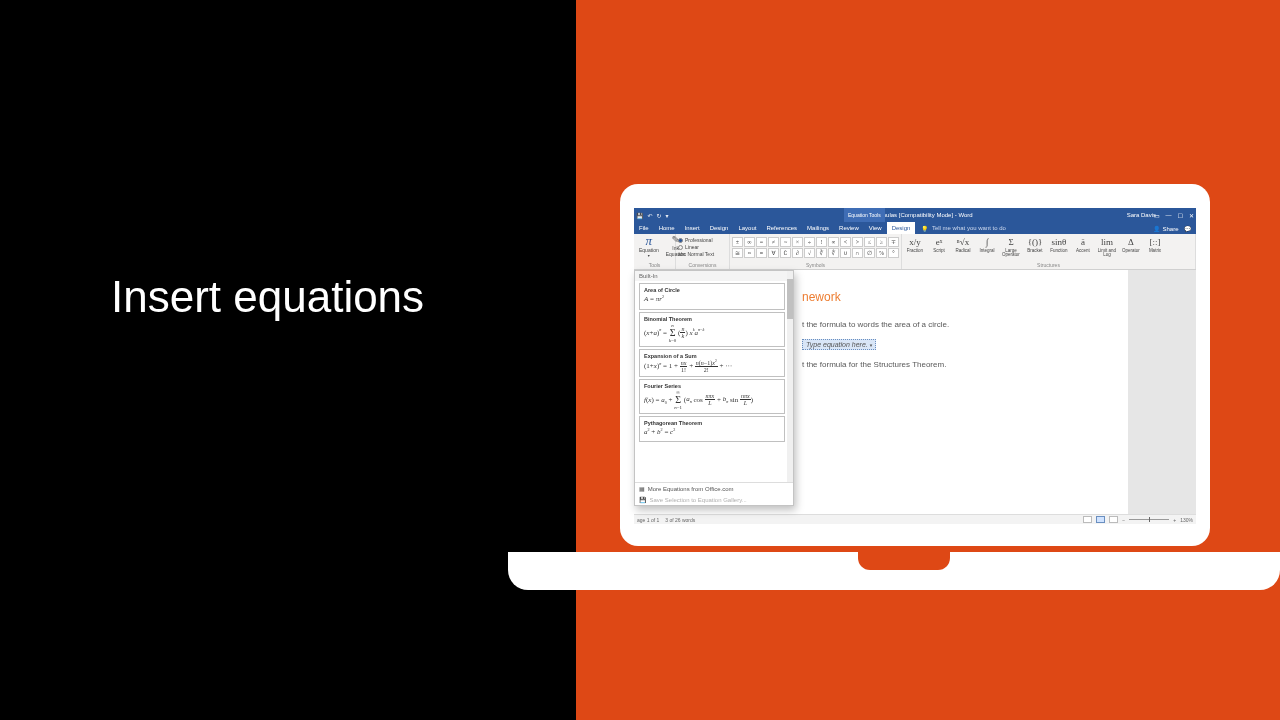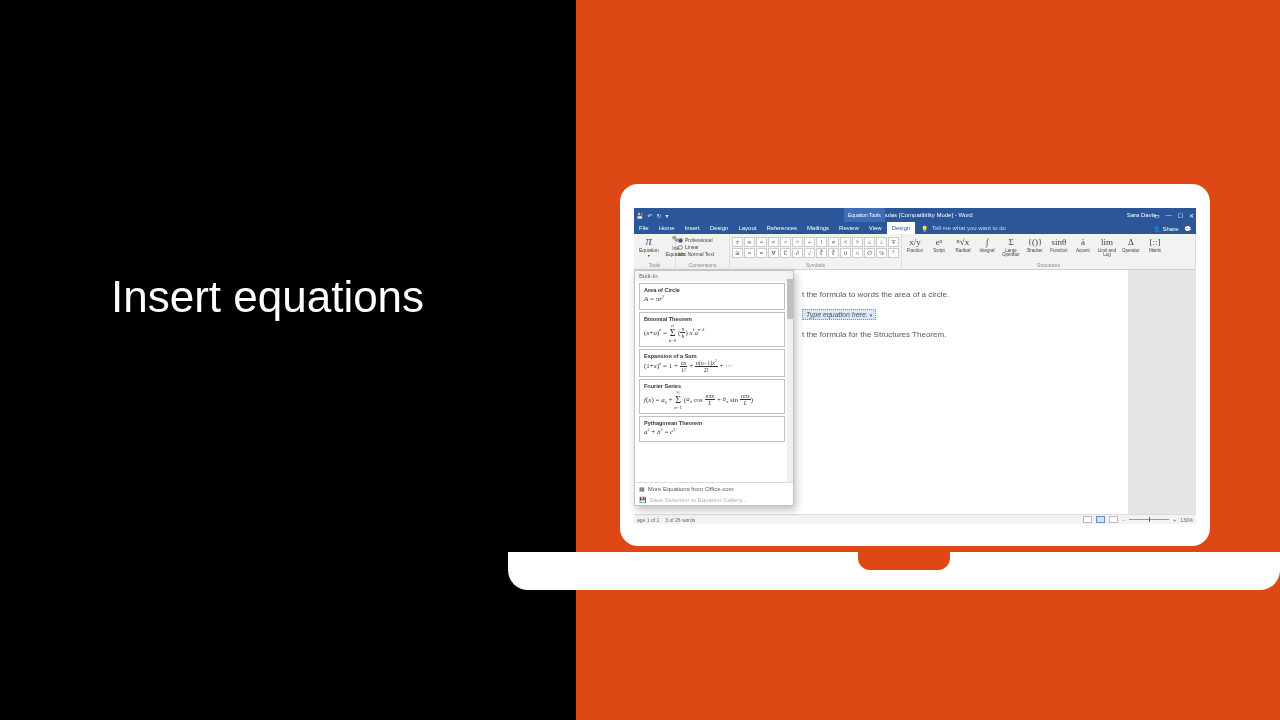--- a/index.html
+++ b/index.html
@@ -267,20 +267,21 @@
                 <div class="sl">Matrix</div>
               </div>
             </div>
         </div>
         <div class="label">Structures</div>
       </div>
     </div>
 
     <div class="doc-area">
       <div class="page">
+        <h1>nework</h1>
         <div class="task">
           <span>t the formula to words the area of a circle.</span>
         </div>
         <div class="task">
           <span class="eq-placeholder">Type equation here.</span>
         </div>
         <div class="task">
           <span>t the formula for the Structures Theorem.</span>
         </div>
       </div>

